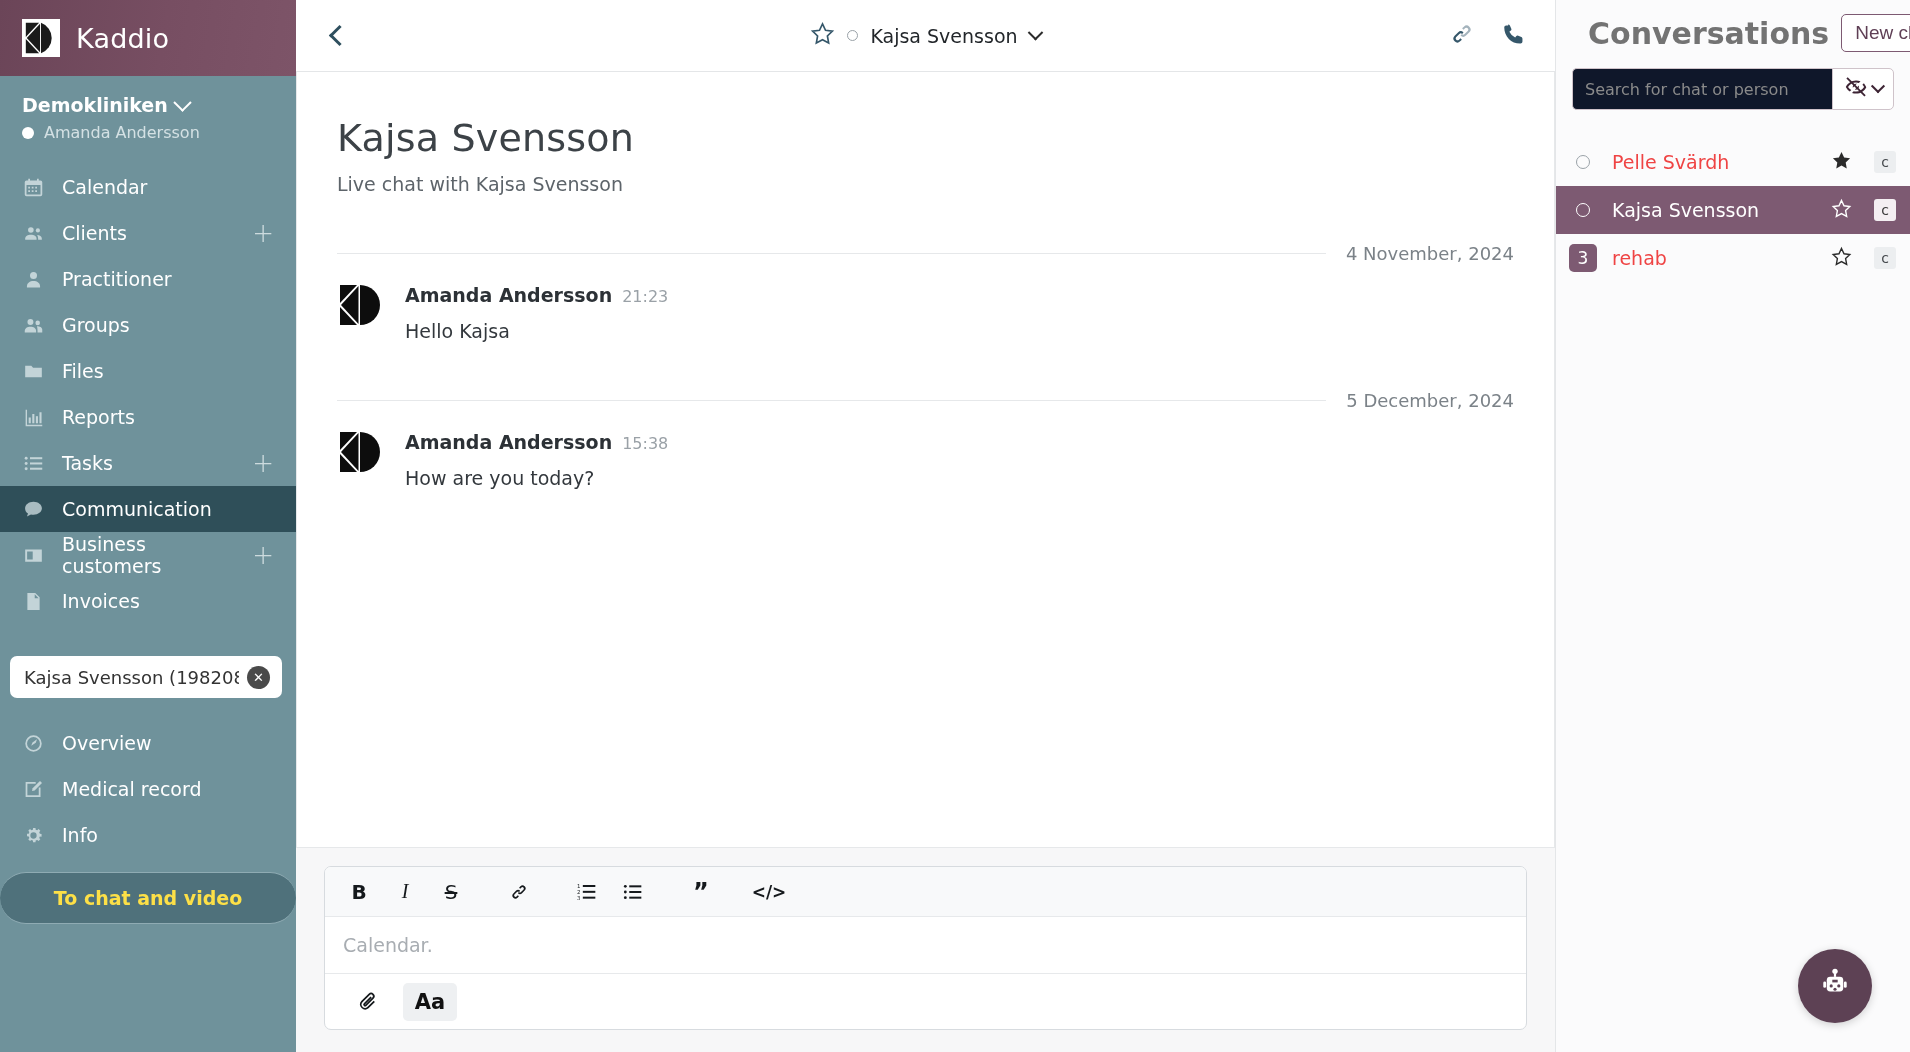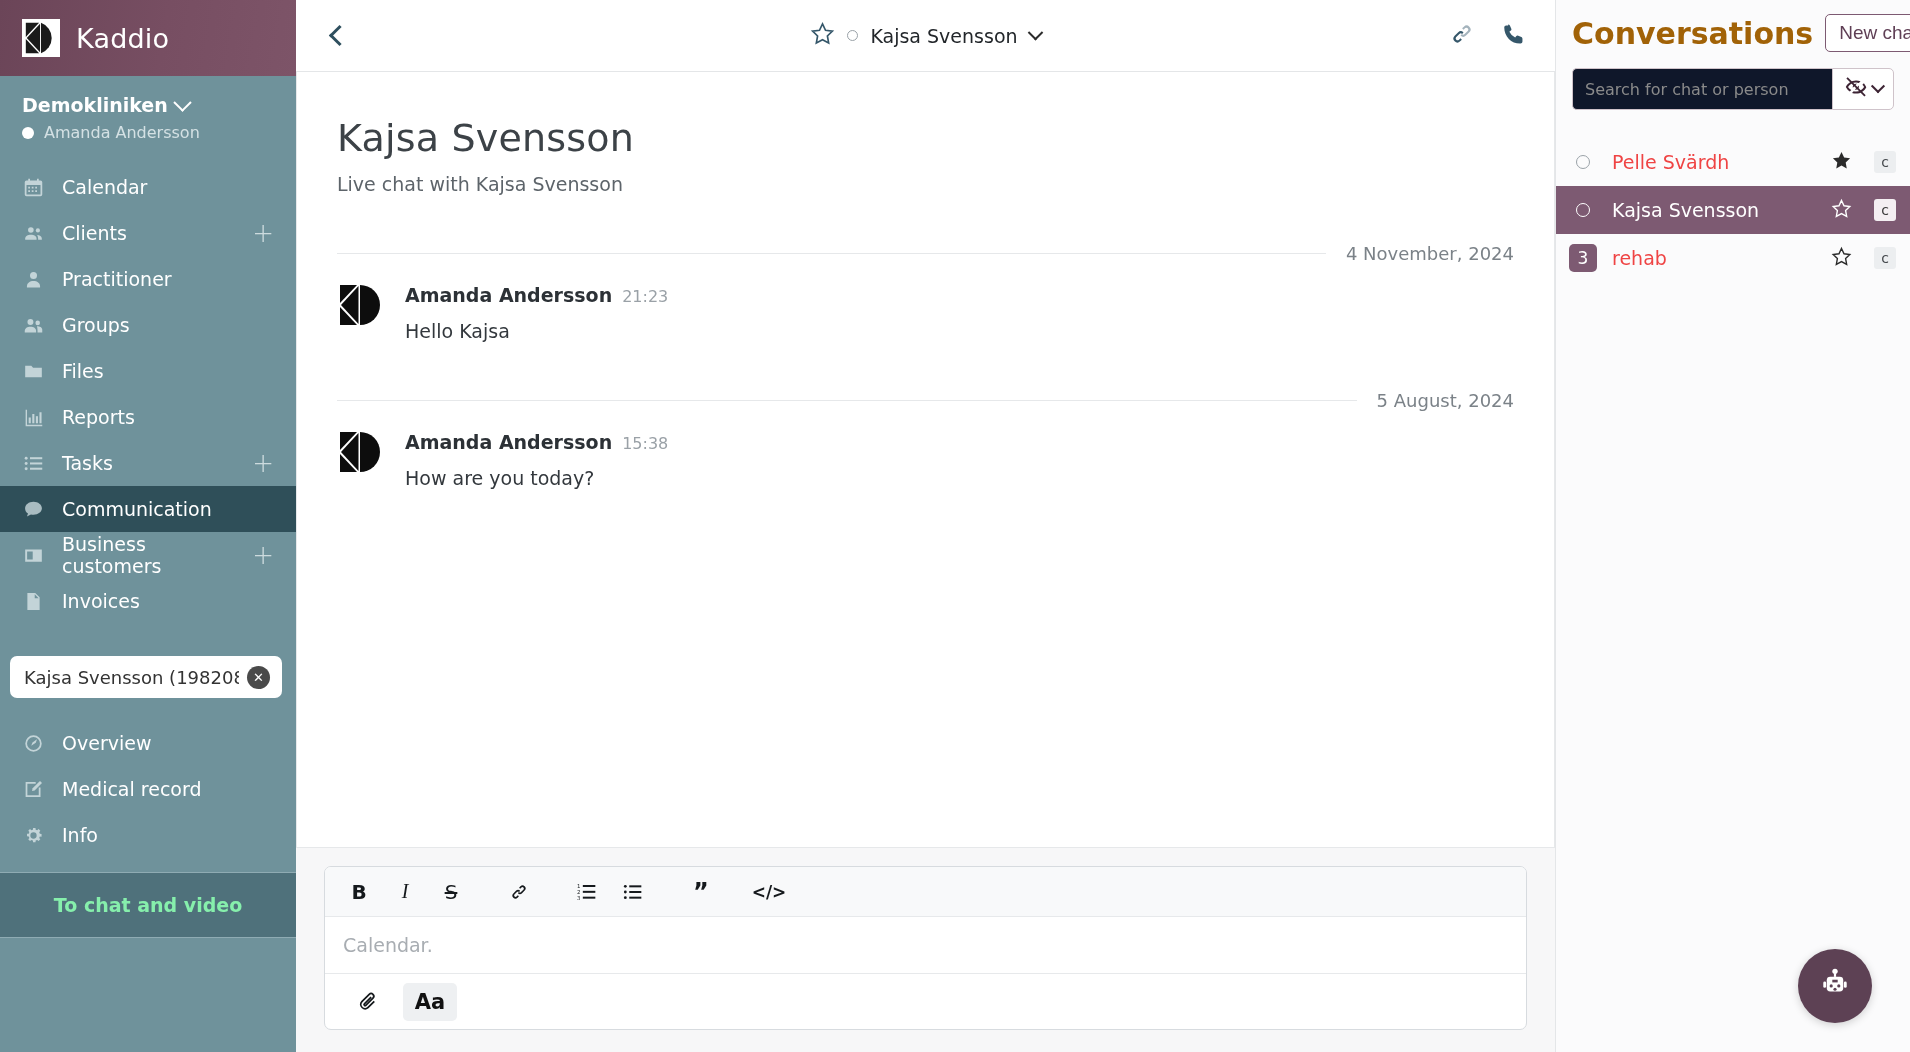--- a/index.html
+++ b/index.html
@@ -40,22 +40,22 @@
 
   .client-chip {
     margin: 32px 14px 0 10px; height:42px; background:#ffffff; border-radius:7px;
     display:flex; align-items:center; padding: 0 12px 0 14px; gap:8px; overflow:hidden;
   }
   .client-chip-label { flex:1; font-size:18px; color:#333; white-space:nowrap; overflow:hidden; }
   .chip-x { width:23px; height:23px; border-radius:50%; background:#4a4a4a; color:#fff; font-size:13px; display:flex; align-items:center; justify-content:center; flex:0 0 23px; }
 
   .subnav { margin-top: 22px; }
   .to-chat-btn {
-    margin-top: 14px; height:66px; background:#4f717b; border-top:1px solid #8fabb3; border-bottom:1px solid #8fabb3;
-    display:flex; align-items:center; justify-content:center; color:#86efac; font-size:19px; font-weight:600;
+    margin-top: 14px; height:52px; background:#4f717b; border-top:1px solid #8fabb3; border-bottom:1px solid #8fabb3;
+    display:flex; align-items:center; justify-content:center; color:#fde047; font-size:19px; font-weight:600;border-radius:29px;
   }
 
   
   .center { flex:1 1 auto; min-width:0; display:flex; flex-direction:column; background:#f7f7f8; }
   .chat-header {
     height: 72px; background:#ffffff; border-bottom:1px solid #e4e6e8;
     display:flex; align-items:center; padding: 0 28px; position:relative;
   }
   .back-chev { width:15px; height:15px; border-left:3px solid #2e4f5e; border-bottom:3px solid #2e4f5e; transform:rotate(45deg); margin-left:8px; }
   .header-center { position:absolute; left:0; right:0; display:flex; align-items:center; justify-content:center; gap:12px; pointer-events:none; }
@@ -90,21 +90,21 @@
   .fmt-gap { width:16px; }
   .msg-input { min-height:56px; display:flex; align-items:center; padding: 0 18px; font-size:19px; color:#a8adb2; }
   .bottom-bar { height:56px; border-top:1px solid #e7e9eb; display:flex; align-items:center; gap:10px; padding: 0 14px; }
   .bb-btn { width:54px; height:38px; display:flex; align-items:center; justify-content:center; border-radius:5px; }
   .bb-btn svg { width:21px; height:21px; fill:#15191c; }
   .bb-btn.sel { background:#eef0f2; font-size:21px; font-weight:600; color:#111; }
 
   
   .right { width: 355px; flex:0 0 355px; background:#fbfbfc; border-left:1px solid #e4e6e8; display:flex; flex-direction:column; }
   .right-head { display:flex; align-items:center; gap:12px; padding: 14px 16px 6px 16px; }
-  .right-title { font-size:30px; font-weight:700; color:#a16207; }
+  .right-title { font-size:30px; font-weight:700; color:#737373;margin-left:16px; }
   .new-chat {
     border:1px solid #7d5a72; border-radius:5px; color:#5f3f55; background:#ffffff;
     font-size:19px; padding: 7px 13px; white-space:nowrap;
   }
   .search-row { margin: 10px 16px 0 16px; display:flex; }
   .search-input {
     flex:1 1 auto; min-width:0; height:42px; border:1px solid #cfc3ca; border-right:none;
     border-radius:5px 0 0 5px; padding: 0 12px; font-size:16px; color:#8a8a8a; background:#0f172a;
     display:flex; align-items:center; overflow:hidden; white-space:nowrap;
   }
@@ -369,21 +369,21 @@
             <div class="msg-head">
               <span class="msg-author">Amanda Andersson</span>
               <span class="msg-time">21:23</span>
             </div>
             <div class="msg-text">Hello Kajsa</div>
           </div>
         </div>
 
         <div class="date-sep">
           <span class="line"></span>
-          <span class="dtxt">5 August, 2024</span>
+          <span class="dtxt">5 December, 2024</span>
         </div>
         <div class="msg">
           <span class="avatar">
             <svg viewBox="0 0 46 46" width="46" height="46">
               <path d="M3 3 L20 3 L3 21 Z" fill="#0d0d0d"></path>
               <path d="M3 43 L20 43 L3 25 Z" fill="#0d0d0d"></path>
               <path d="M23 3 A20 20 0 0 1 23 43 Z" fill="#0d0d0d"></path>
               <path d="M4 23 L21.5 4 L21.5 42 Z" fill="#0d0d0d"></path>
             </svg>
           </span>

